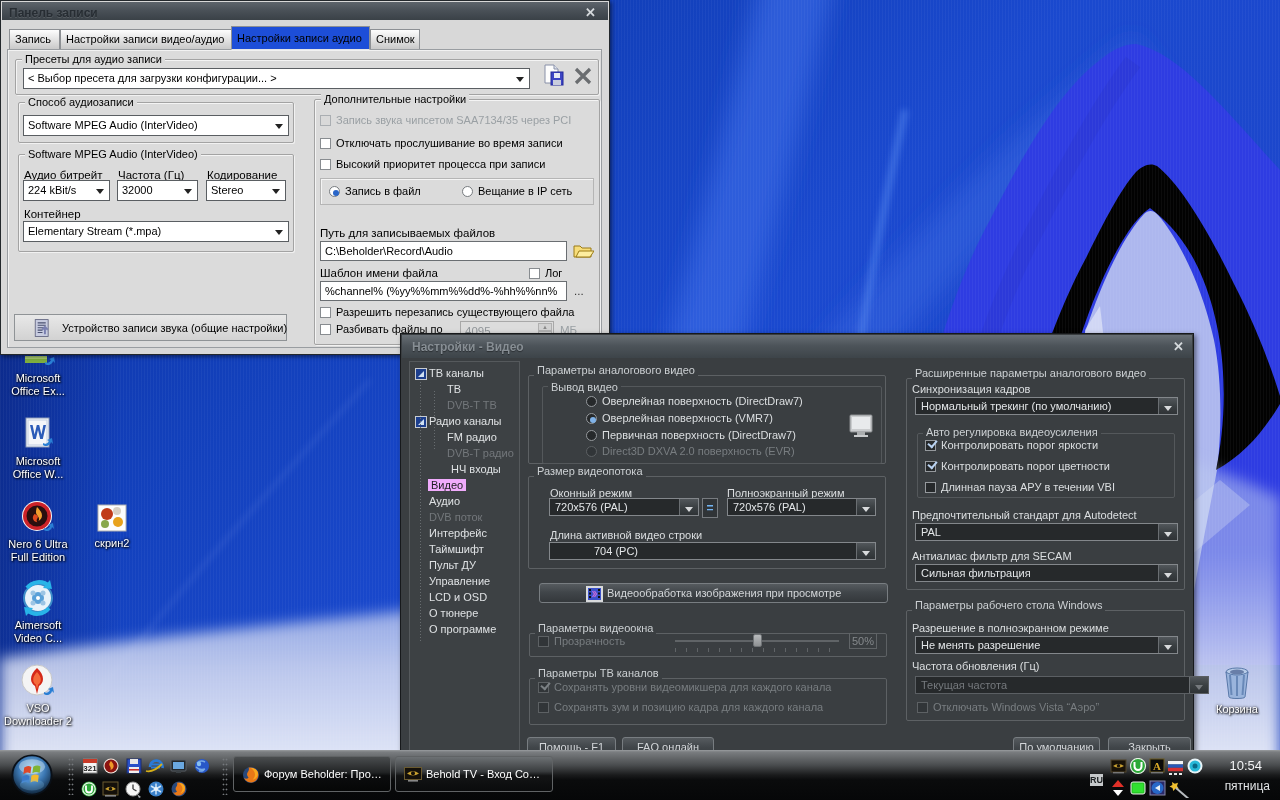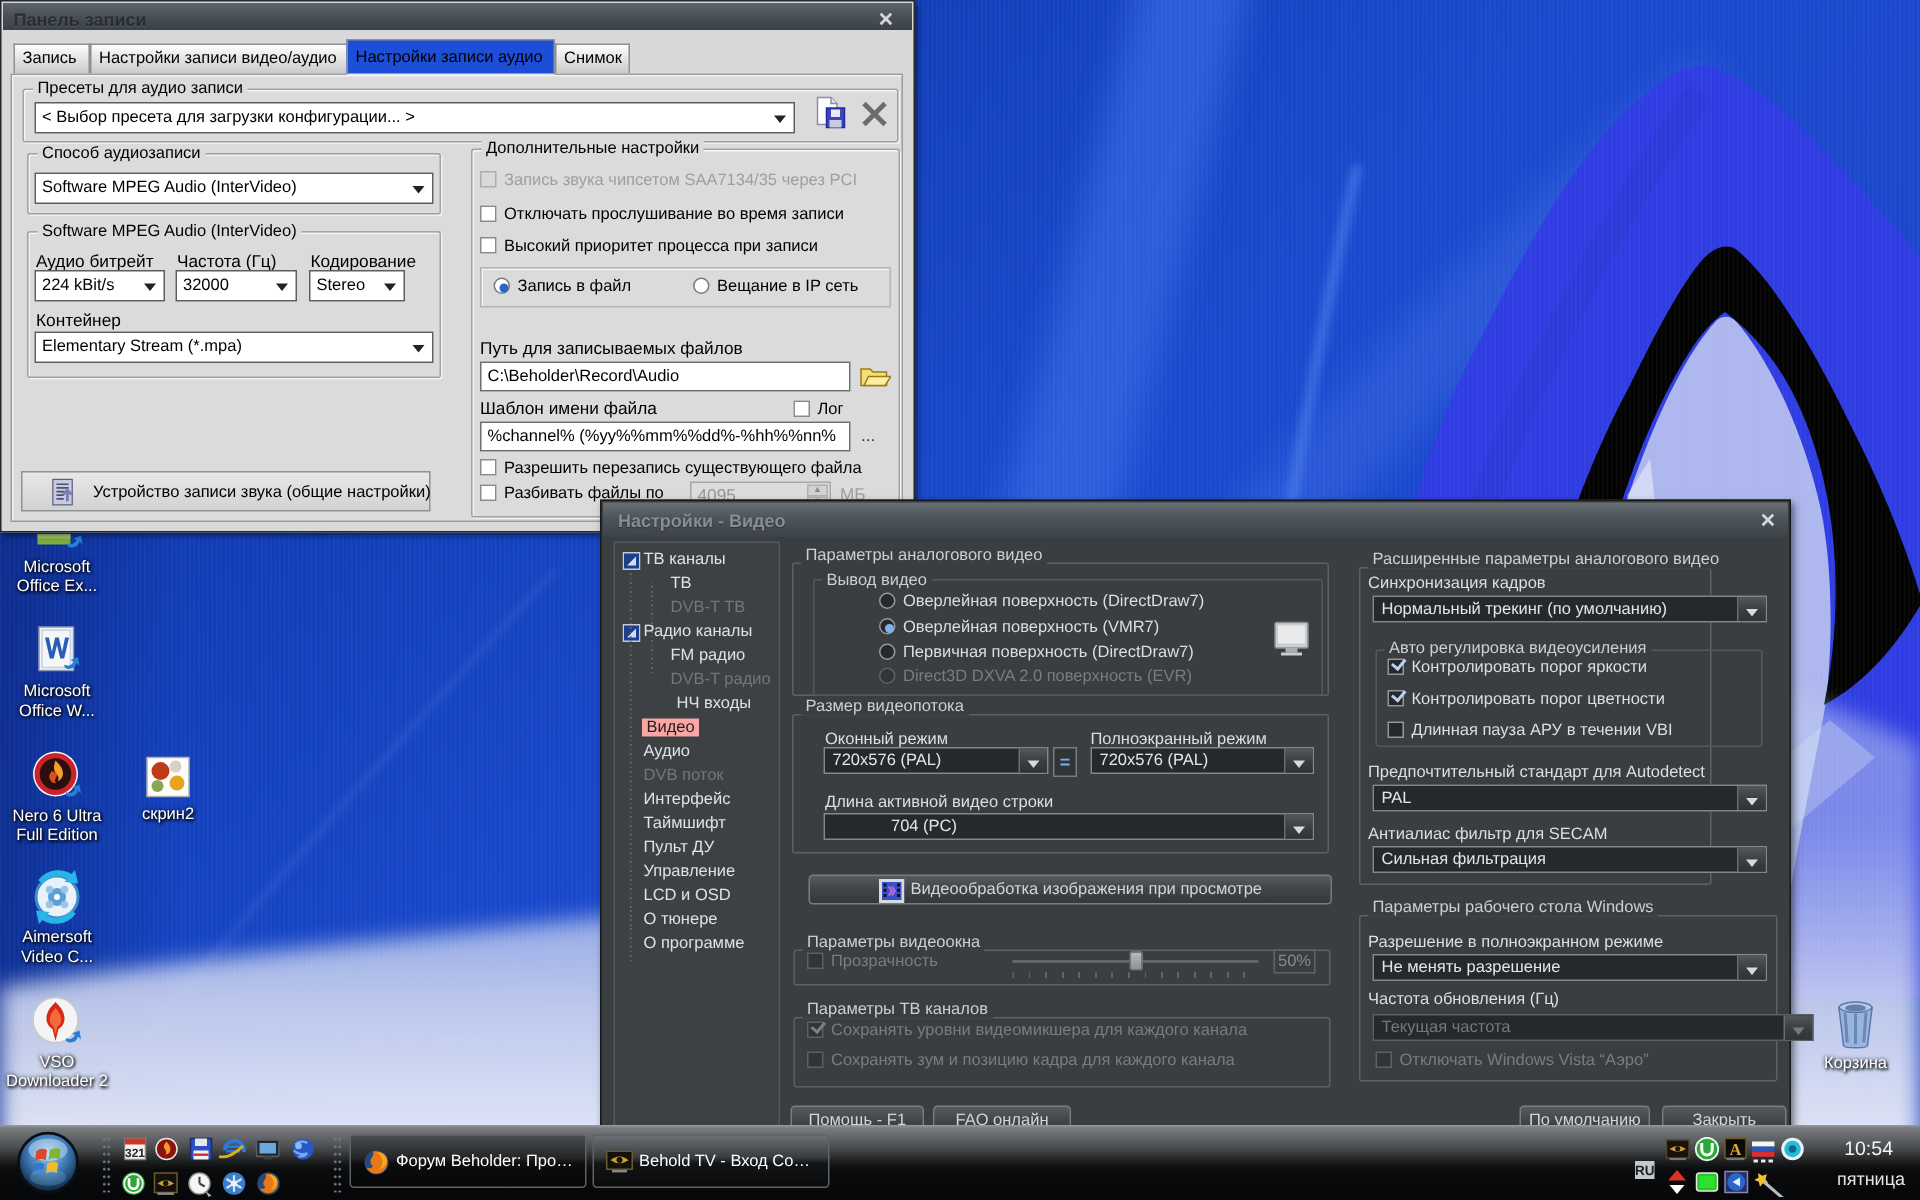--- a/index.html
+++ b/index.html
@@ -50,21 +50,21 @@
   .cb2.dis .bx { border-color:#5d6164; background:#313538; }
   .cb2.dis.chk .bx::after { border-color:#7b8084; }
   .rad2 { position:absolute; font-size:11px; color:#dcdfe1; white-space:nowrap;text-align:right; }
   .rad2 .ci { display:inline-block; width:11px; height:11px; border-radius:50%; background:#26292b; border:1px solid #95999d; vertical-align:-2px; margin-right:5px; position:relative; }
   .rad2.sel .ci::after { content:""; position:absolute; left:2.5px; top:2.5px; width:6px; height:6px; border-radius:50%; background:#7fb2e8; }
   .rad2.dis { color:#787d80; }
   .rad2.dis .ci { border-color:#5d6164; background:#313538; }
   .btn2 { position:absolute; background:linear-gradient(#565b5f,#41464a 45%,#34383b); border:1px solid #787d81; border-radius:3px; color:#d3d6d9; font-size:11px; text-align:center; padding-top:3px; height:20px; white-space:nowrap; }
   .tri { position:absolute; font-size:11px; color:#dfe2e4; white-space:nowrap; }
   .tri.dis { color:#73777b; }
-  .tri.sel { background:#fca5a5; color:#1c1e20; padding:0 3px; }
+  .tri.sel { background:#f0abfc; color:#1c1e20; padding:0 3px; }
 
   
   #tbar { position:absolute; left:0; top:750px; width:1280px; height:50px; background:linear-gradient(#9a9da0 0%, #7a7d80 4%, #4a4d4f 30%, #1a1b1c 50%, #0a0b0c 60%, #060708 100%); }
   .tkb { position:absolute; top:6px; height:36px; border:1px solid #606365; border-radius:3px; background:linear-gradient(#4a4d4f,#222425 45%,#0c0d0e 55%,#050606); color:#fff; font-size:11px; }
   .tkb .lbl { position:absolute; left:30px; top:11px; }
 </style>
 </head>
 <body>
 <svg id="desk" width="1280" height="800" viewBox="0 0 1280 800">
   <defs>
@@ -240,21 +240,21 @@
         </div>
       <div class="cmb" style="left:15px; top:65px; width:266px;">Software MPEG Audio (InterVideo)<span class="ar"></span></div>
       <div class="grp" style="left:10px; top:104px; width:276px; height:98px;">
           <span class="glab">Software MPEG Audio (InterVideo)</span>
         </div>
       <div style="position:absolute; left:16px; top:119px;">Аудио битрейт</div>
       <div style="position:absolute; left:110px; top:119px;">Частота (Гц)</div>
       <div style="position:absolute; left:199px; top:119px;">Кодирование</div>
       <div class="cmb" style="left:15px; top:130px; width:87px;">224 kBit/s<span class="ar"></span></div>
       <div class="cmb" style="left:109px; top:130px; width:81px;">32000<span class="ar"></span></div>
-      <div class="cmb" style="left:198px; top:130px; width:64px;">Stereo<span class="ar"></span></div>
+      <div class="cmb" style="left:198px; top:130px; width:80px;">Stereo<span class="ar"></span></div>
       <div style="position:absolute; left:16px; top:158px;">Контейнер</div>
       <div class="cmb" style="left:15px; top:171px; width:266px;">Elementary Stream (*.mpa)<span class="ar"></span></div>
 
       <div class="btn1" style="left:6px; top:264px; width:273px; height:27px; font-size:11px;">
         <svg style="position:absolute; left:17px; top:3px;" width="21" height="21" viewBox="0 0 26 26">
           <rect x="4" y="2" width="16" height="21" fill="#c8cce0" stroke="#5a5e7a"></rect>
           <path d="M 7 6 h 10 M 7 9 h 10 M 7 12 h 10 M 7 15 h 6 M 7 18 h 6" stroke="#4a5070" stroke-width="1.4"></path>
           <path d="M 16 20 v -9 m -3.5 3.5 l 3.5 -3.5 l 3.5 3.5" stroke="#7a80b0" stroke-width="2.4" fill="none"></path>
         </svg>
         <div style="position:absolute; left:47px; top:7px;">Устройство записи звука (общие настройки)</div>
@@ -371,21 +371,21 @@
   <div class="grp2" style="left:128px; top:344px; width:358px; height:47px;">
       <span class="glab">Параметры ТВ каналов</span>
     </div>
   <div class="cb2 dis chk" style="left:137px; top:347px;"><span class="bx"></span>Сохранять уровни видеомикшера для каждого канала</div>
   <div class="cb2 dis" style="left:137px; top:367px;"><span class="bx"></span>Сохранять зум и позицию кадра для каждого канала</div>
   <div class="btn2" style="left:126px; top:403px; width:89px; height:22px;">Помощь - F1</div>
   <div class="btn2" style="left:221px; top:403px; width:92px; height:22px;">FAQ онлайн</div>
   <div class="btn2" style="left:612px; top:403px; width:87px; height:22px;">По умолчанию</div>
   <div class="btn2" style="left:707px; top:403px; width:83px; height:22px;">Закрыть</div>
 
-  <div class="grp2" style="left:505px; top:44px; width:235px; height:212px;">
+  <div class="grp2" style="left:505px; top:44px; width:279px; height:212px;">
       <span class="glab">Расширенные параметры аналогового видео</span>
     </div>
   <div style="position:absolute; left:511px; top:49px; color:#dcdfe1;">Синхронизация кадров</div>
   <div class="cmb2" style="left:514px; top:63px; width:263px;">Нормальный трекинг (по умолчанию)<span class="ar"></span></div>
   <div class="grp2" style="left:516px; top:99px; width:258px; height:65px; border-color:#54585b;">
       <span class="glab" style="top:-8px;">Авто регулировка видеоусиления</span>
     </div>
   <div class="cb2 chk" style="left:524px; top:105px;"><span class="bx"></span>Контролировать порог яркости</div>
   <div class="cb2 chk" style="left:524px; top:126px;"><span class="bx"></span>Контролировать порог цветности</div>
   <div class="cb2" style="left:524px; top:147px;"><span class="bx"></span>Длинная пауза АРУ в течении VBI</div>

